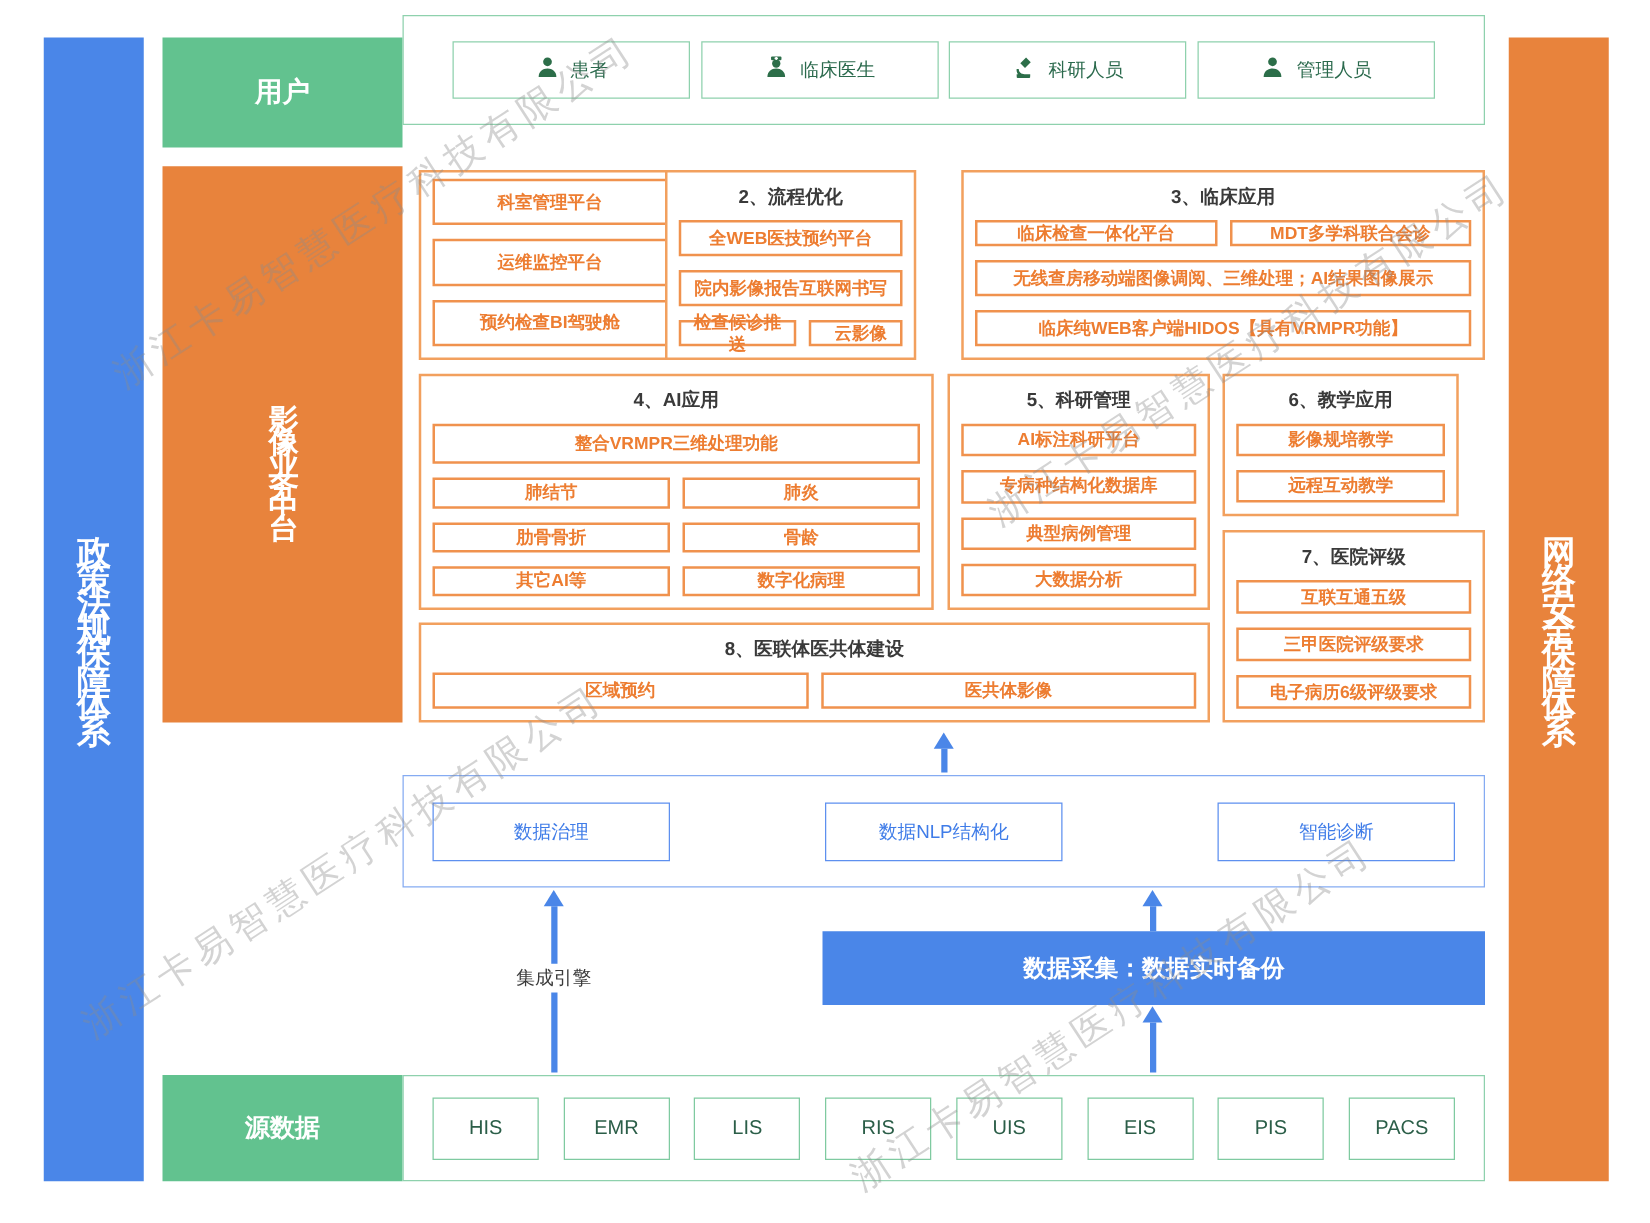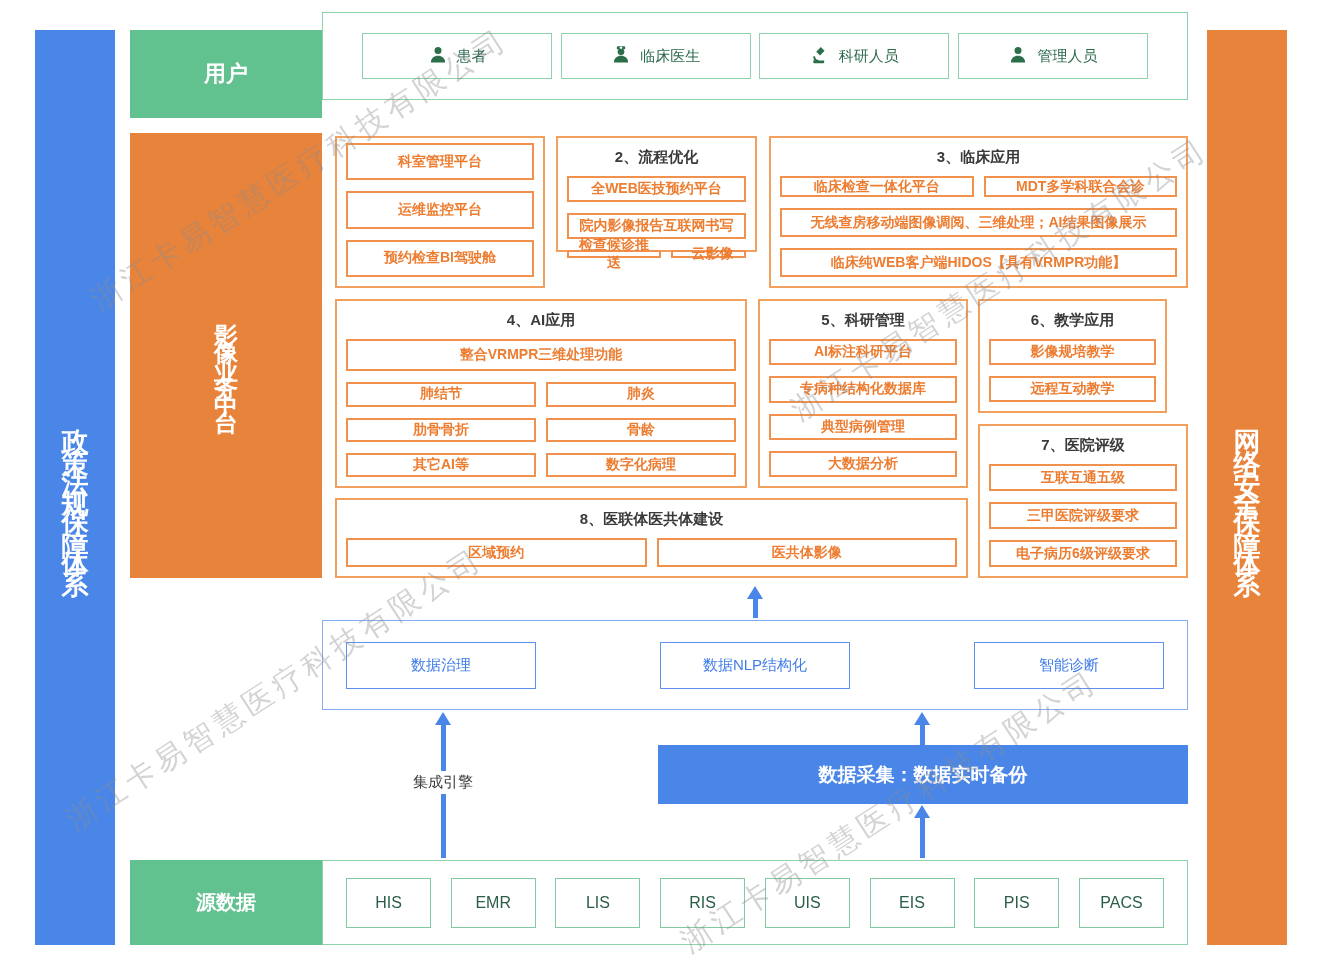--- a/index.html
+++ b/index.html
@@ -41,21 +41,21 @@
         padding: 5px 0 9px; flex: 0 0 auto; }
   .group-body { display: flex; flex-direction: column; gap: 11px; flex: 1; min-height: 0; }
   .g-item { border: 2px solid #f0924e; color: #ed7d31; font-size: 14px; font-weight: 600;
         display: flex; align-items: center; justify-content: center; flex: 1;
         background: #fff; text-align: center; padding: 2px 4px; }
   .g-row { display: flex; gap: 10px; flex: 1; min-height: 0; }
   .g-row .g-item { flex: 1; }
   .g-row .w60 { flex: 3; } .g-row .w40 { flex: 2; padding-left: 12px; }
 
   .g1 { left: 335px; top: 136px; width: 210px; height: 152px; }
-  .g2 { left: 556px; top: 136px; width: 201px; height: 116px; }
+  .g2 { left: 532px; top: 136px; width: 201px; height: 152px; }
   .g3 { left: 769px; top: 136px; width: 419px; height: 152px; }
   .g4 { left: 335px; top: 299px; width: 412px; height: 189px; }
   .g5 { left: 758px; top: 299px; width: 210px; height: 189px; }
   .g6 { left: 978px; top: 299px; width: 189px; height: 114px; }
   .g7 { left: 978px; top: 424px; width: 210px; height: 154px; }
   .g8 { left: 335px; top: 498px; width: 633px; height: 80px; }
 
   
   .dm-label { left: 130px; top: 620px; width: 192px; height: 90px; font-size: 20px; }
   .dm-container { position: absolute; left: 322px; top: 620px; width: 866px; height: 90px;

